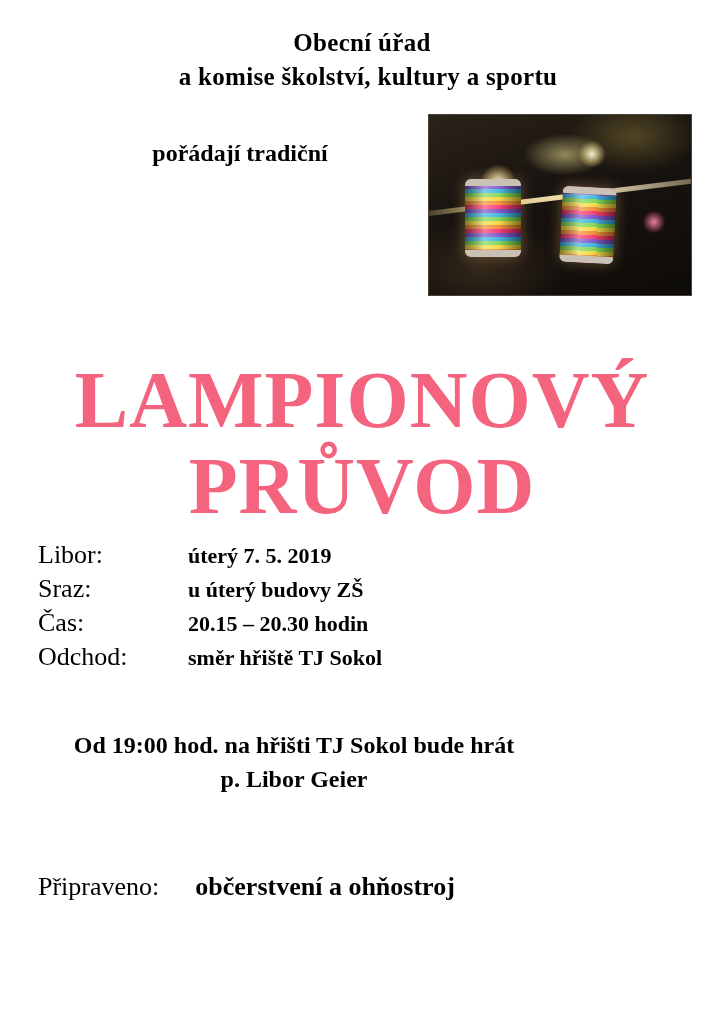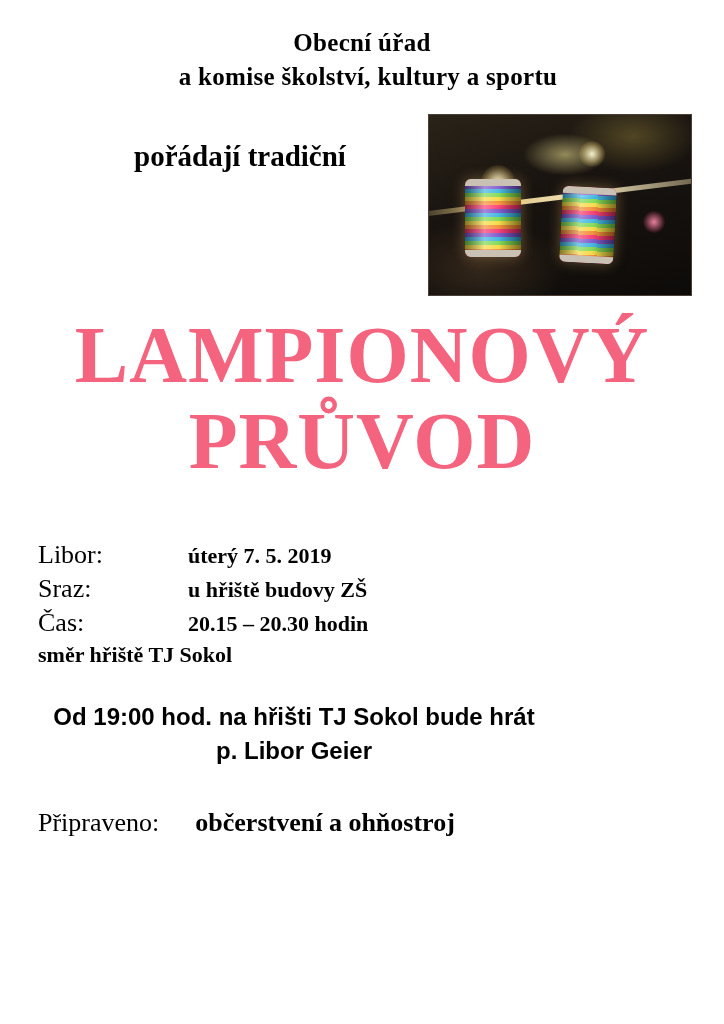--- a/index.html
+++ b/index.html
@@ -44,21 +44,21 @@
     padding-left: 12px;
   }
 
   .organizes {
     position: absolute;
     top: 140px;
     left: 60px;
     width: 360px;
     text-align: center;
     font-weight: bold;
-    font-size: 29px;
+    font-size: 24px;
     font-family: "Liberation Serif", serif;
   }
 
   
   .photo-wrap {
     position: absolute;
     top: 114px;
     left: 428px;
     width: 262px;
     height: 180px;
@@ -171,34 +171,34 @@
   }
   .details-value {
     font-size: 22px;
     font-weight: bold;
     font-family: "Liberation Serif", serif;
   }
 
   
   .music {
     position: absolute;
-    top: 700px;
+    top: 728px;
     left: 0;
     width: 588px;
     text-align: center;
     font-weight: bold;
     font-size: 24px;
     line-height: 34px;
-    font-family: Liberation Sans, sans-serif;
+    font-family: Liberation Serif, serif;
   }
 
   
   .refreshments {
     position: absolute;
-    top: 808px;
+    top: 872px;
     left: 38px;
     display: flex;
     align-items: flex-end;
   }
   .refreshments .label {
     font-size: 26px;
     font-family: "Liberation Serif", serif;
   }
   .refreshments .value {
     font-size: 26px;
@@ -233,39 +233,40 @@
       </div>
       <div class="lantern l2">
         <div class="body"></div>
         <div class="shine"></div>
         <div class="cap"></div>
         <div class="cap bottom"></div>
       </div>
     </div>
   </div>
 
-  <div class="title" style="color: rgb(244, 100, 127);">
+  <div class="title" style="color: rgb(244, 100, 127); margin-top: 45px;">
     <div class="l1">LAMPIONOVÝ</div>
     <div class="l2">PRŮVOD</div>
   </div>
 
   <div class="details">
     <div class="details-row">
       <div class="details-label">Libor:</div>
       <div class="details-value">úterý 7. 5. 2019</div>
     </div>
     <div class="details-row">
       <div class="details-label">Sraz:</div>
-      <div class="details-value">u hřiště budovy ZŠ</div>
+      <div class="details-value">u úterý budovy ZŠ</div>
     </div>
     <div class="details-row">
       <div class="details-label">Čas:</div>
       <div class="details-value">20.15 – 20.30 hodin</div>
     </div>
     <div class="details-row">
+      <div class="details-label">Odchod:</div>
       <div class="details-value">směr hřiště TJ Sokol</div>
     </div>
   </div>
 
   <div class="music">
     <div>Od 19:00 hod. na hřišti TJ Sokol bude hrát</div>
     <div>p. Libor Geier</div>
   </div>
 
   <div class="refreshments">

